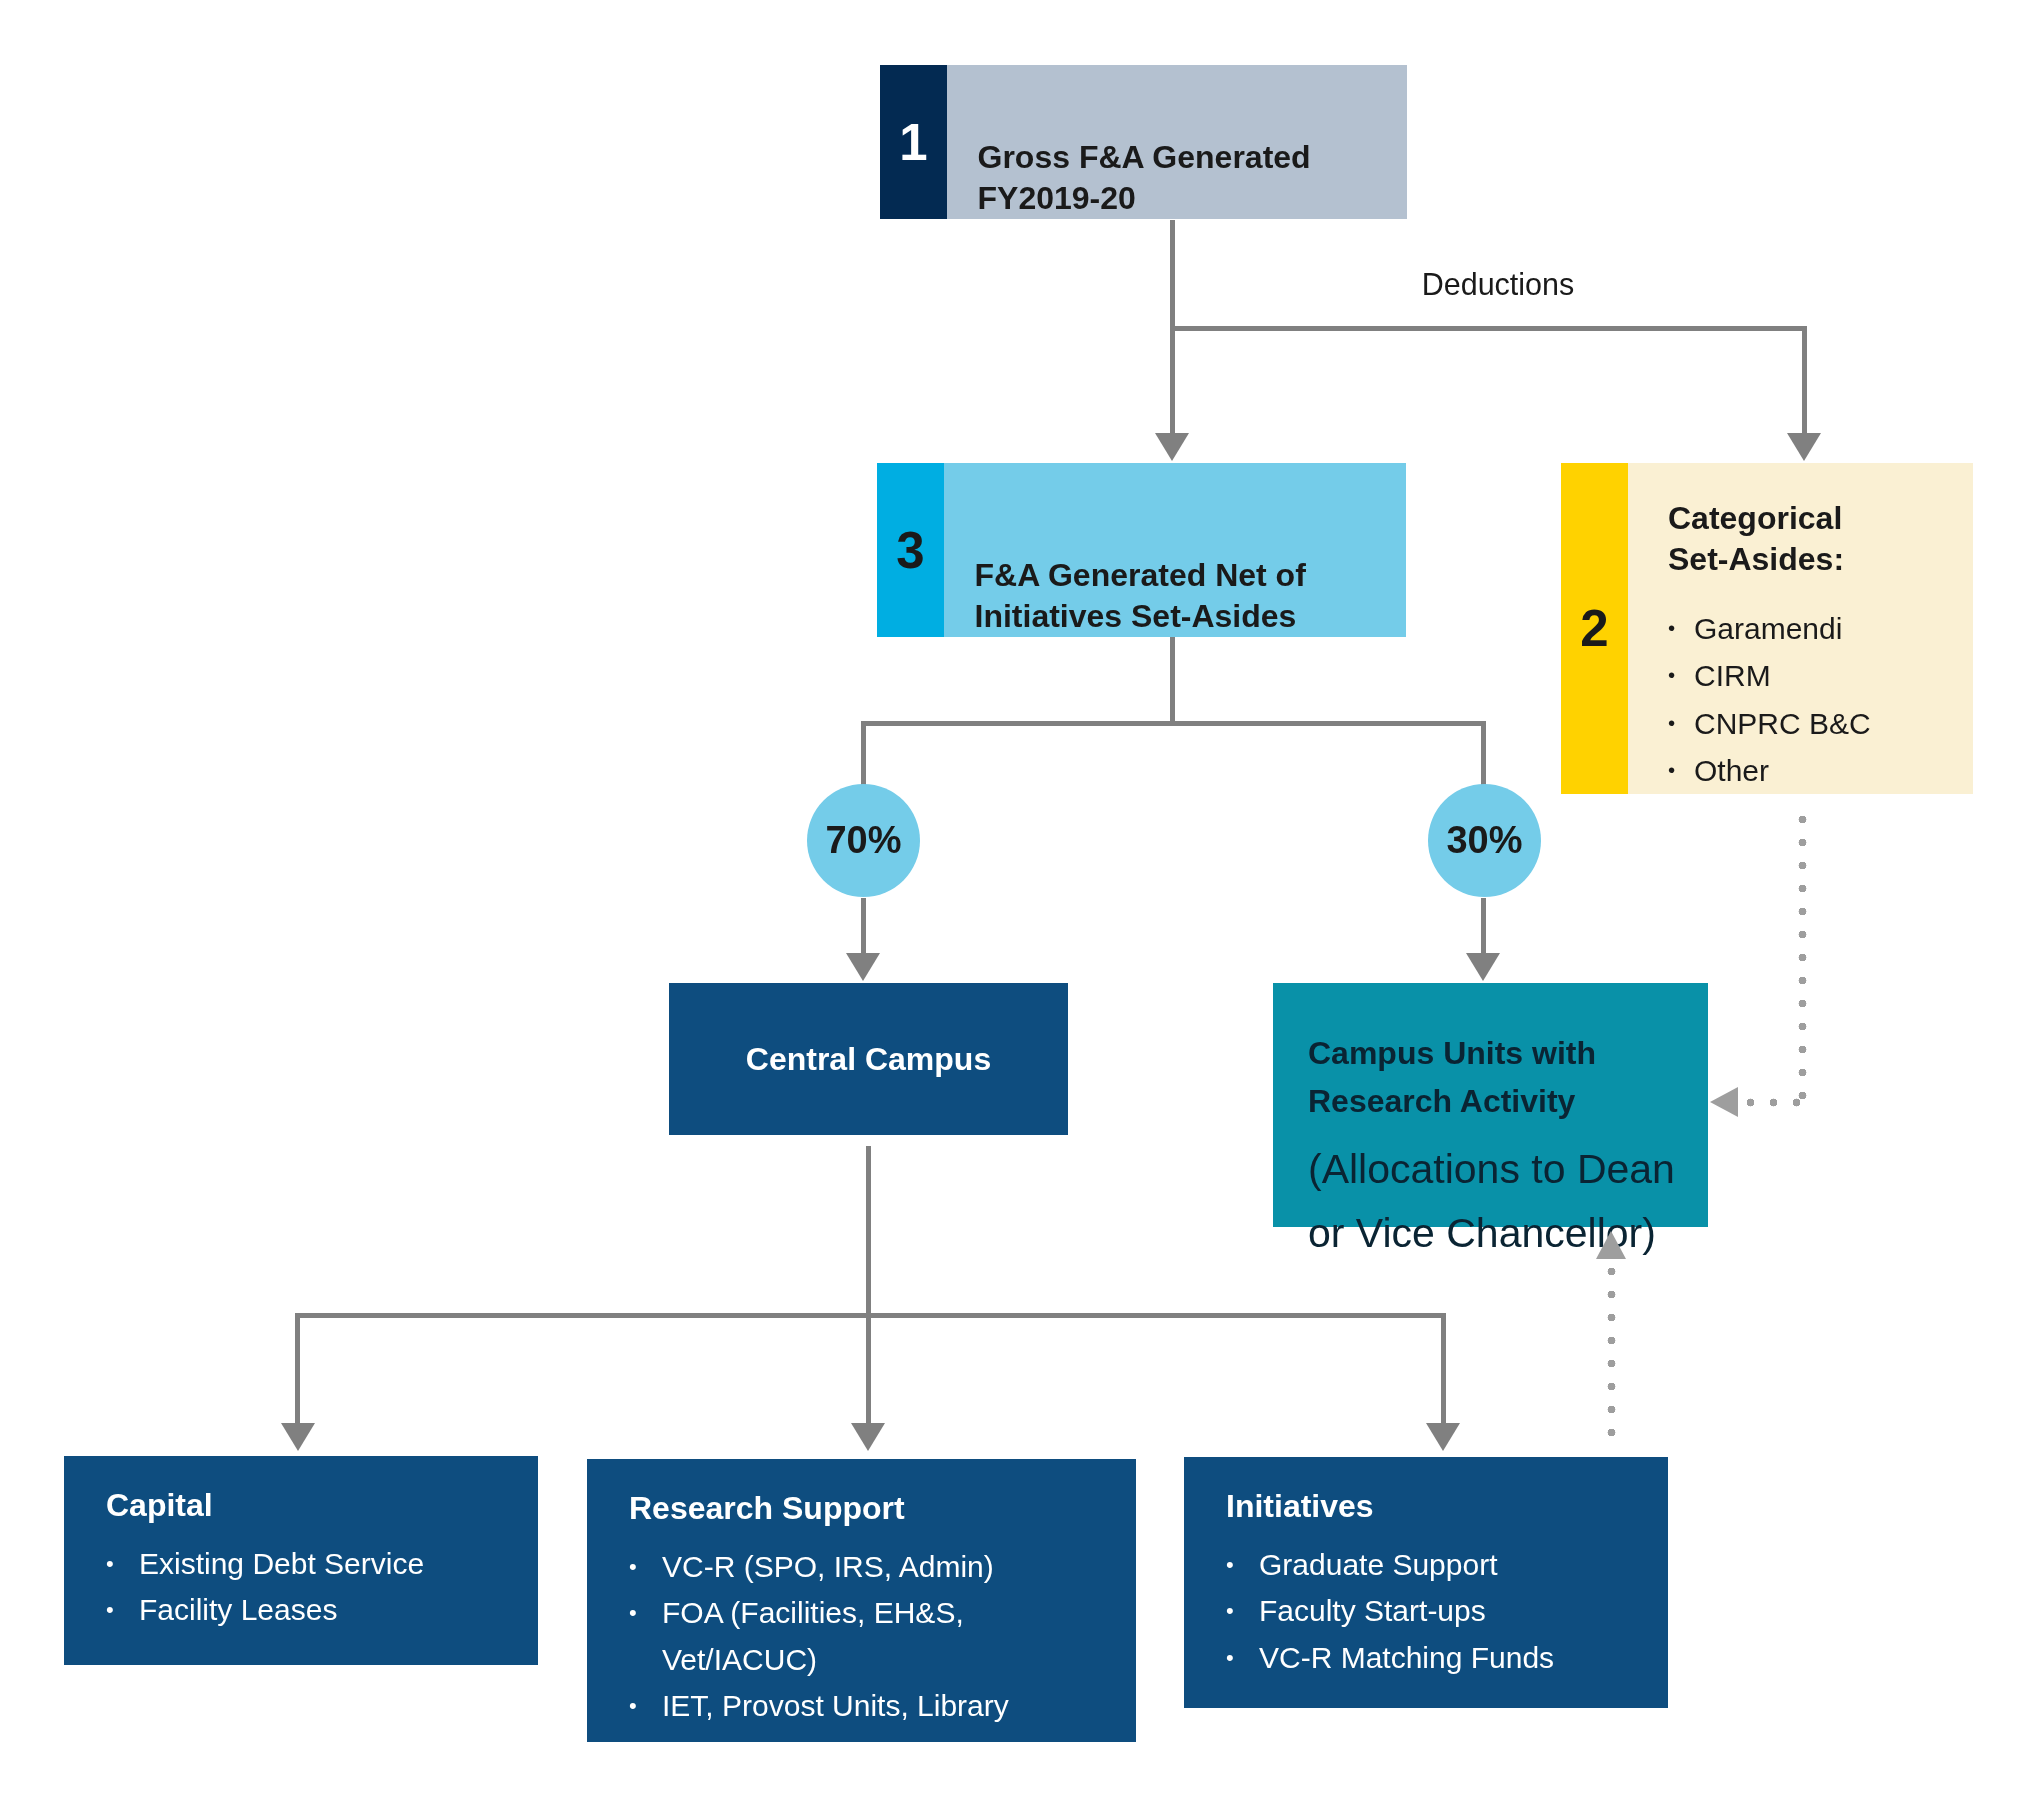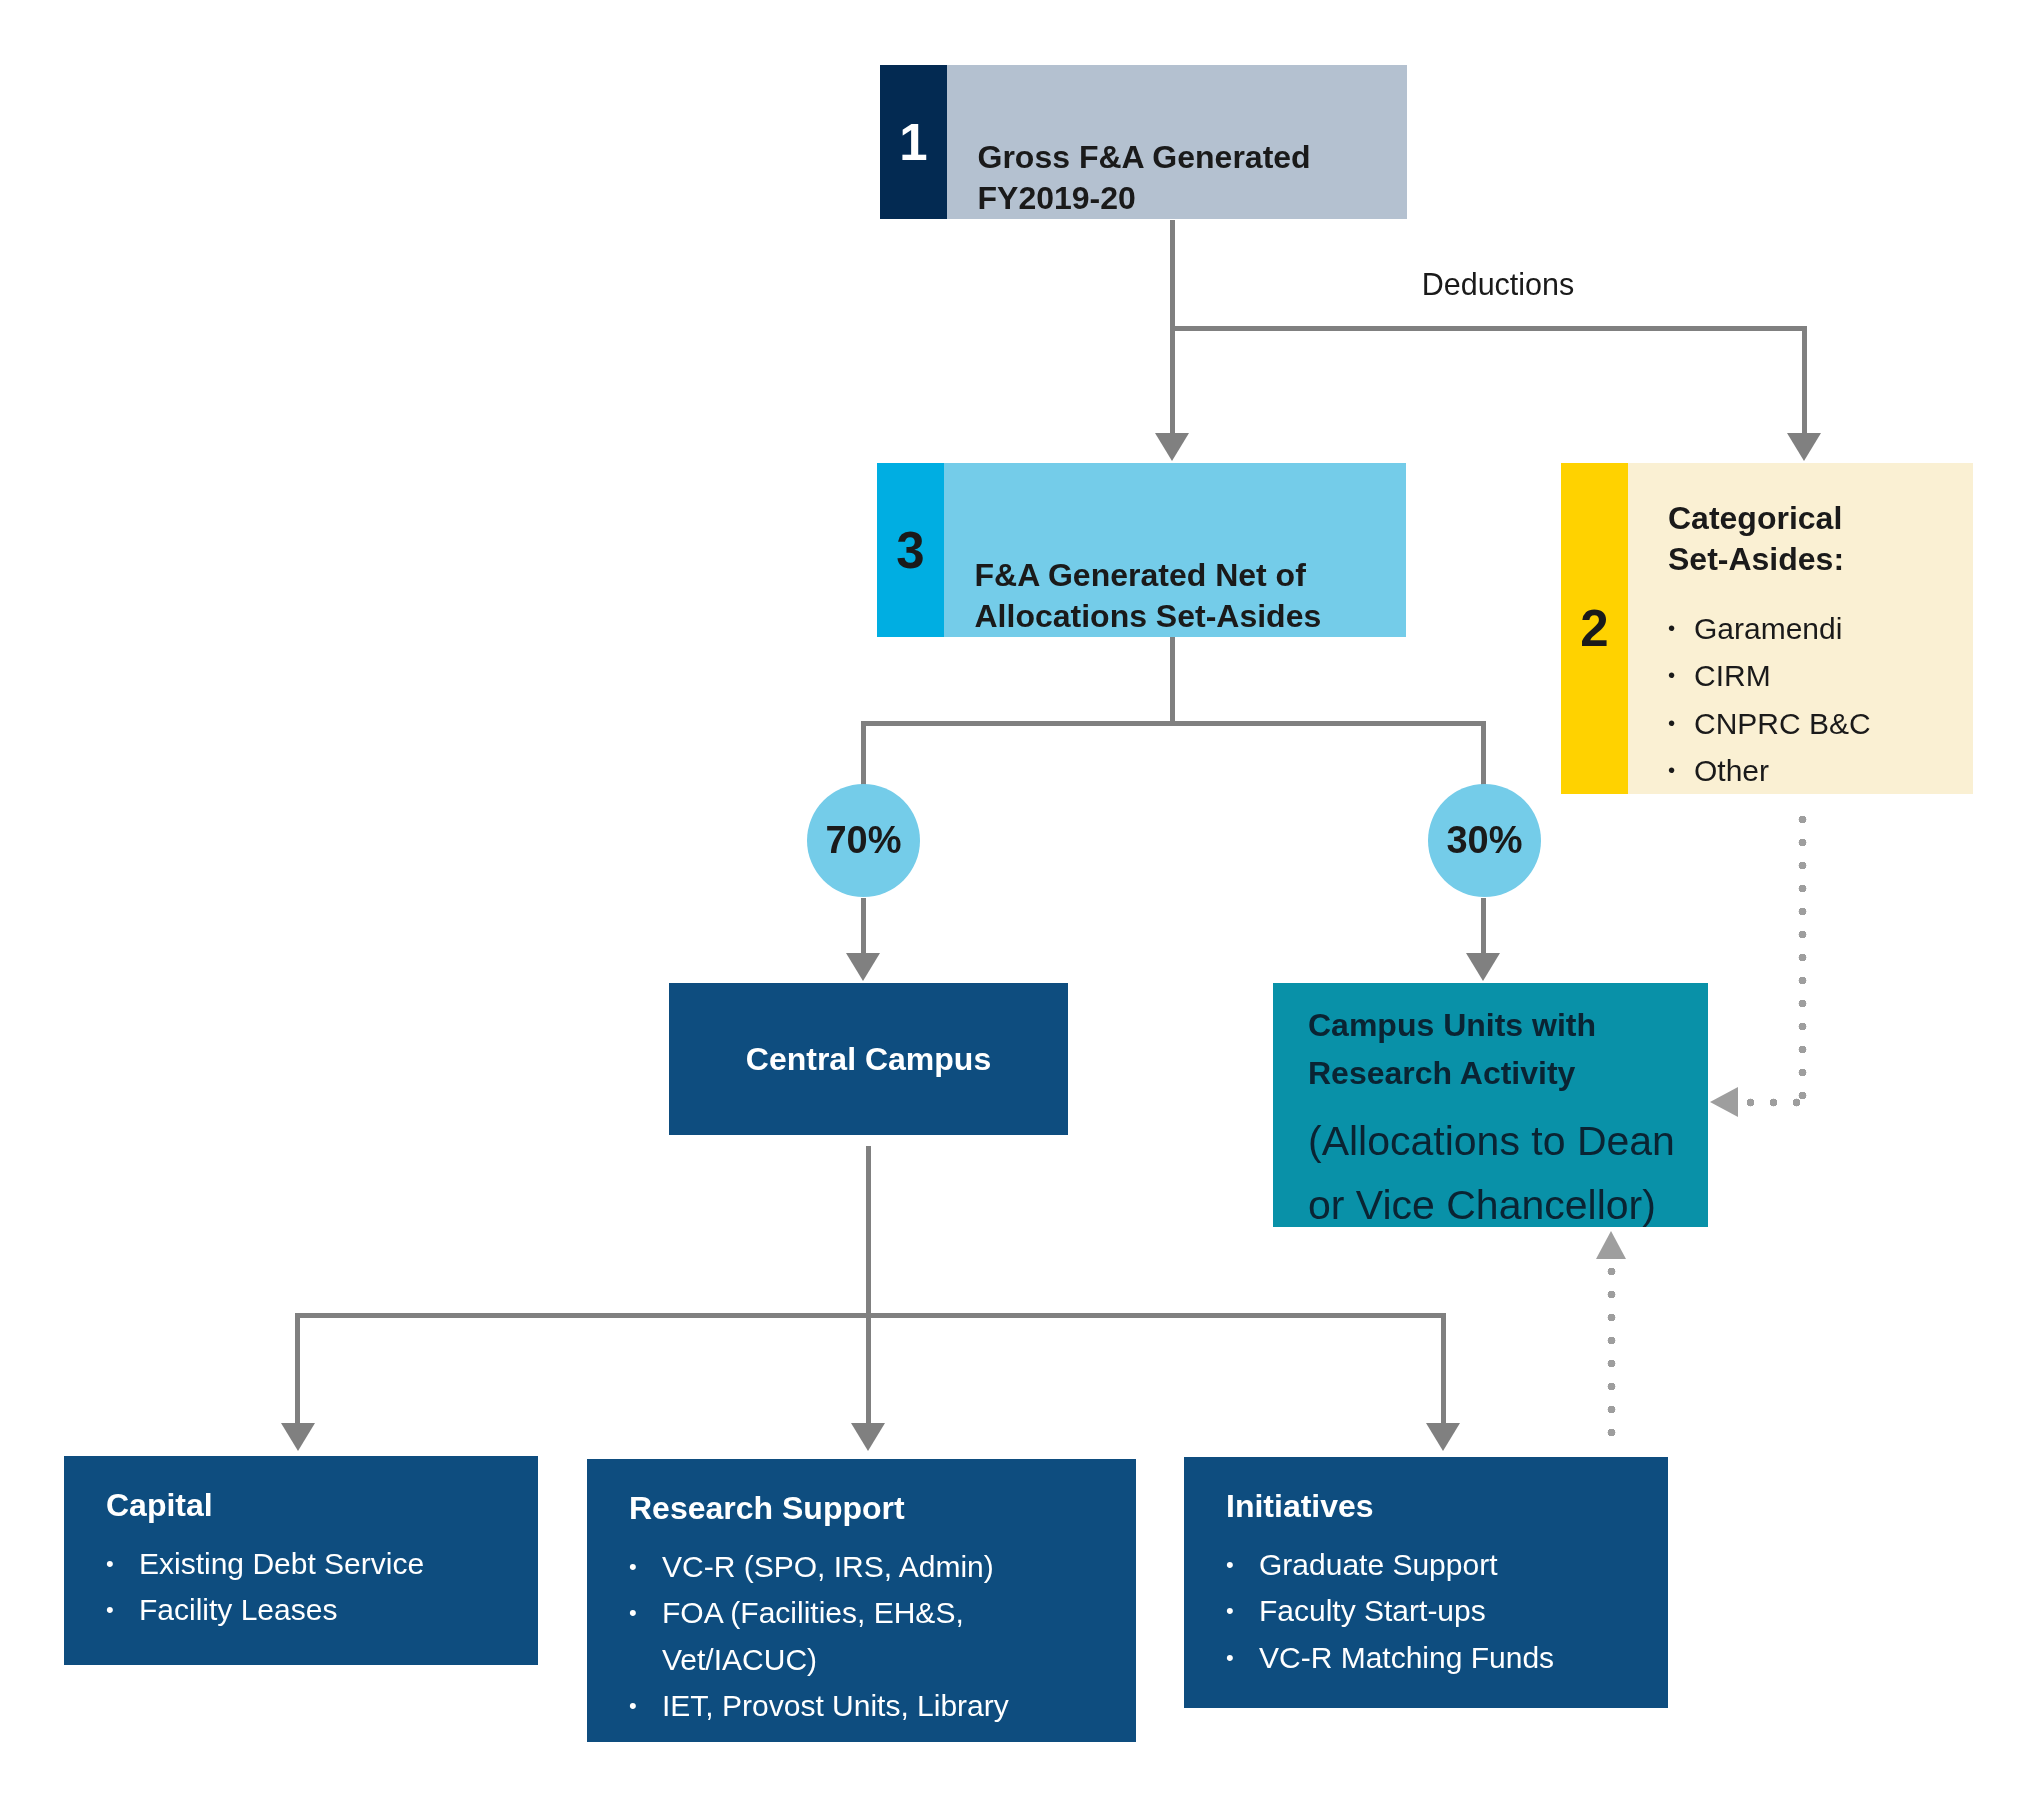--- a/index.html
+++ b/index.html
@@ -45,21 +45,21 @@
   .navybox{background:var(--navy);color:#fff;}
   .navybox .heading{font-weight:bold;font-size:32px;color:#fff;}
   .bullets{margin-top:17.4px;font-size:30px;line-height:1.55;}
   .bullet{display:flex;align-items:flex-start;}
   .bullet .dot{flex:0 0 33px;font-size:22px;line-height:46px;text-align:left;}
   .bullet .btxt{flex:1;}
 
   #central-campus{display:flex;align-items:center;justify-content:center;
                   font-weight:bold;font-size:32px;}
 
-  #campus-units{background:var(--teal);color:var(--teal-ink);padding:18px 22px 0 35px;}
+  #campus-units{background:var(--teal);color:var(--teal-ink);padding:46px 22px 0 35px;}
   #campus-units .t{font-weight:bold;font-size:32px;line-height:1.5;}
   #campus-units .s{font-size:41px;line-height:1.55;margin-top:13px;}
 
   #set-asides-body{padding:35px 14.5px 0 51px;color:var(--ink);}
   #set-asides-body .heading{font-weight:bold;font-size:32px;line-height:1.28;}
   #set-asides-body .bullets{margin-top:25px;font-size:30px;line-height:1.58;}
   #set-asides-body .dot{flex:0 0 26px;font-size:20.4px;line-height:47px;}
 </style>
 </head>
 <body>
@@ -81,21 +81,21 @@
   <div class="abs vline" style="left:1170px;top:326px;height:110px;"></div>
   <div class="abs arr-down" style="left:1155px;top:433px;"></div>
 
   <div class="abs vline" style="left:1802px;top:326px;height:110px;"></div>
   <div class="abs arr-down" style="left:1787px;top:433px;"></div>
 
   <div class="abs flexrow" style="left:877px;top:463px;width:529px;height:174px;">
     <div class="numtab" style="background:var(--cyan);color:var(--ink);">3</div>
     <div class="stepbody" style="background:var(--light-blue);">
       <div>F&amp;A Generated Net of</div>
-      <div>Allocations Set-Asides</div>
+      <div>Initiatives Set-Asides</div>
     </div>
   </div>
 
   <div class="abs flexrow" style="left:1561px;top:463px;width:412px;height:331px;">
     <div class="numtab" style="background:var(--gold);color:var(--ink);">2</div>
     <div id="set-asides-body" style="flex:1;background:var(--cream);padding-left:40px;">
       <div class="heading">
         <div>Categorical</div>
         <div>Set-Asides:</div>
       </div>

